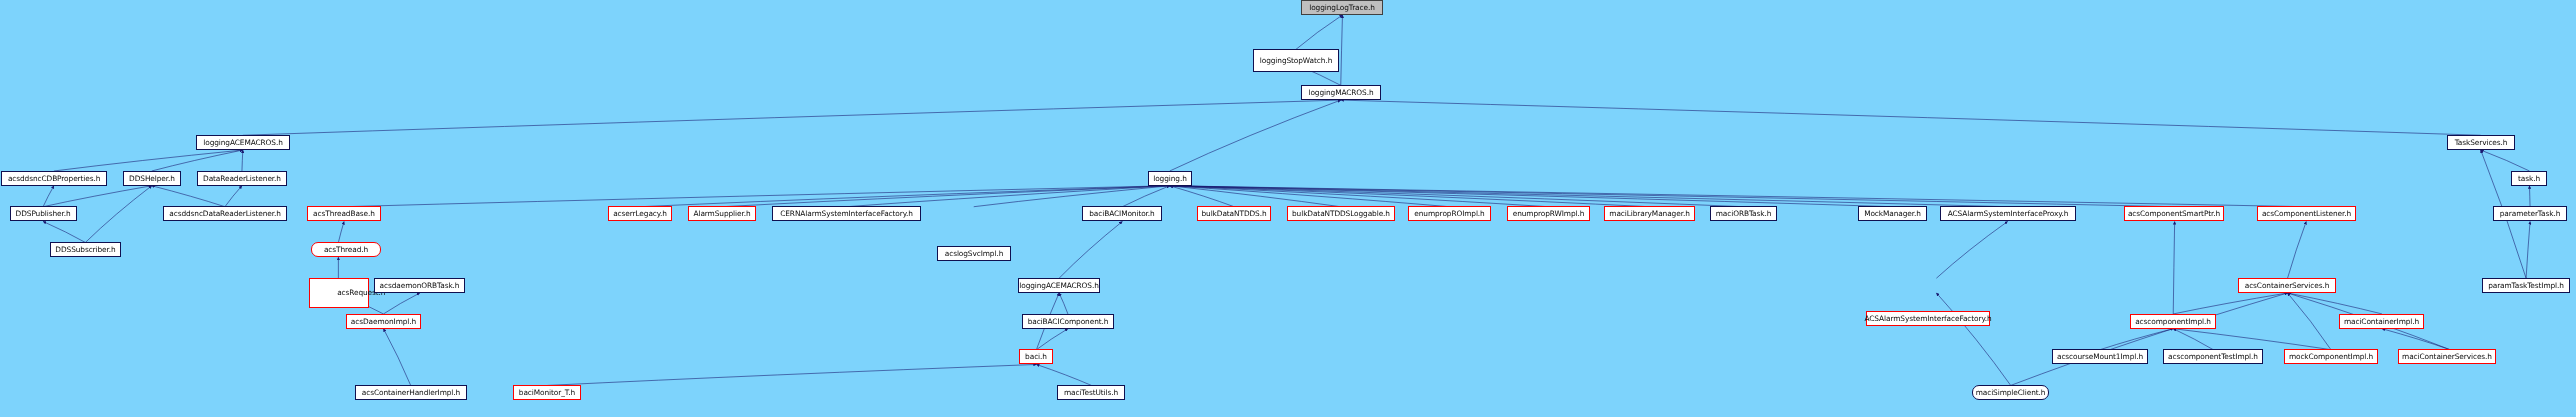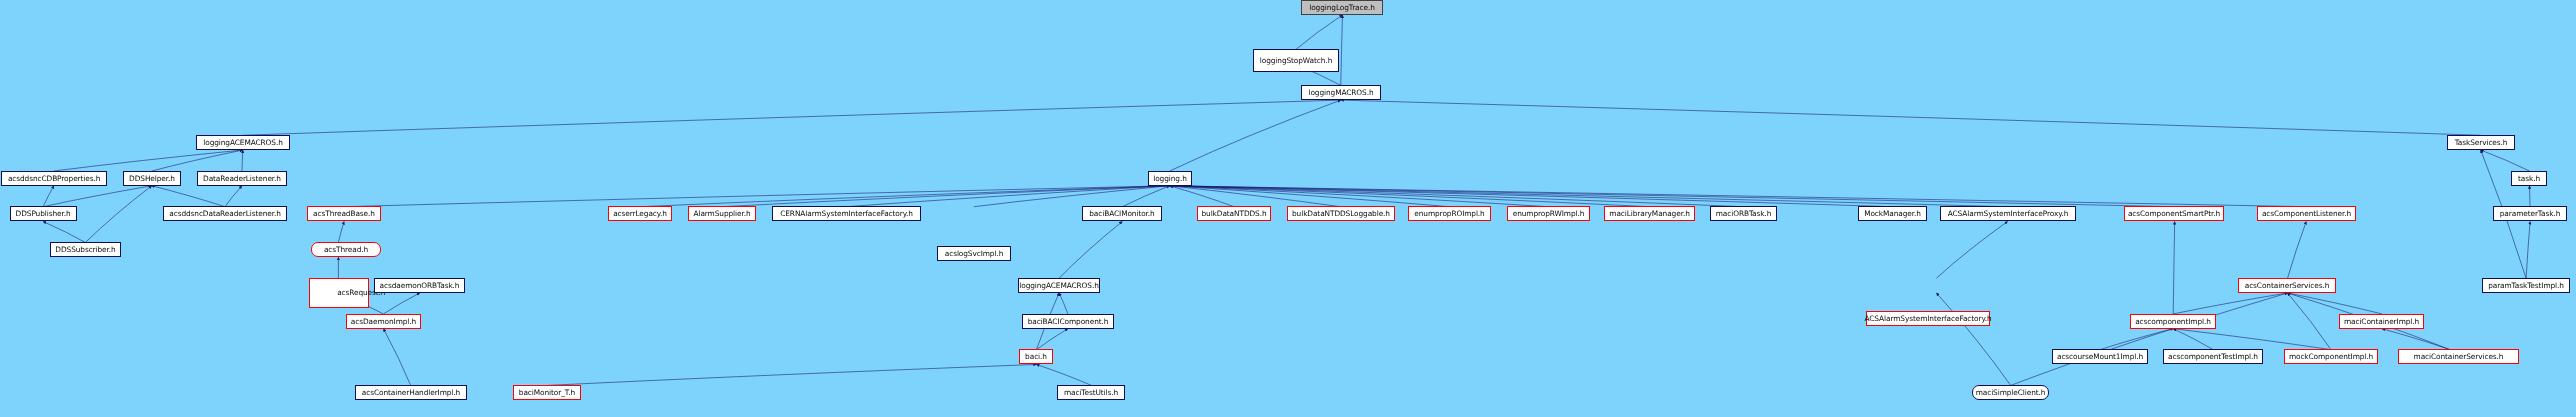--- a/index.html
+++ b/index.html
@@ -242,21 +242,21 @@
       </div>
       <div class="node" style="left: 2052px; top: 349px; width: 96px; height: 14.7px;">
         <span class="lbl">acscourseMount1Impl.h</span>
       </div>
       <div class="node" style="left: 2163px; top: 349px; width: 100px; height: 14.7px;">
         <span class="lbl">acscomponentTestImpl.h</span>
       </div>
       <div class="node red" style="left: 2284px; top: 349px; width: 94px; height: 14.7px;">
         <span class="lbl">mockComponentImpl.h</span>
       </div>
-      <div class="node red" style="left: 2398px; top: 349px; width: 121px; height: 14.7px;">
+      <div class="node red" style="left: 2398px; top: 349px; width: 98px; height: 14.7px;">
         <span class="lbl">maciContainerServices.h</span>
       </div>
       <div class="node" style="left: 1972px; top: 385px; width: 77px; height: 14.7px; border-radius: 7px;">
         <span class="lbl">maciSimpleClient.h</span>
       </div>
     </div>
 </div>
 
 
 </body></html>

